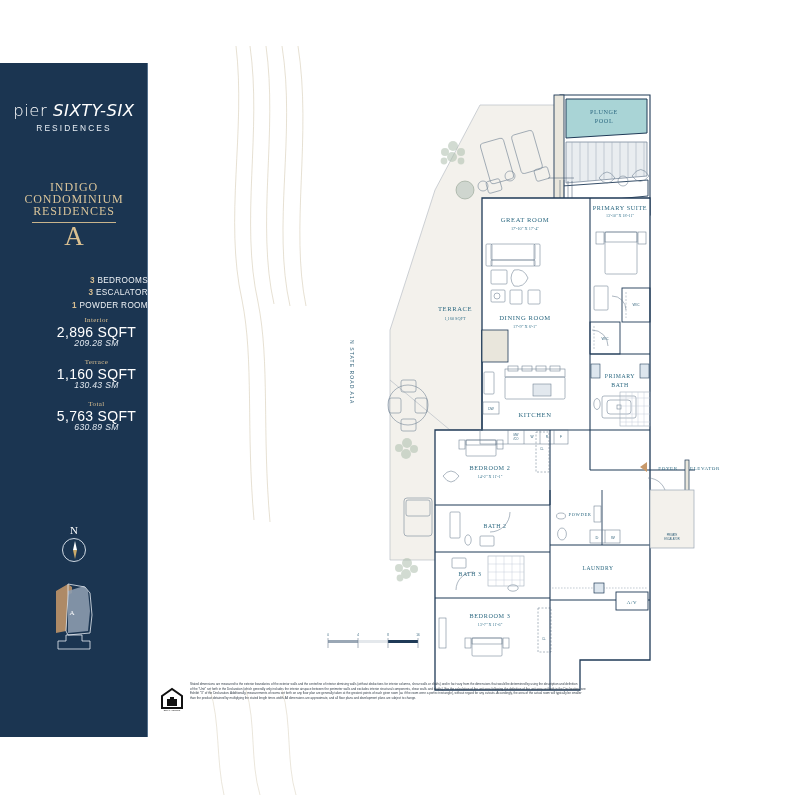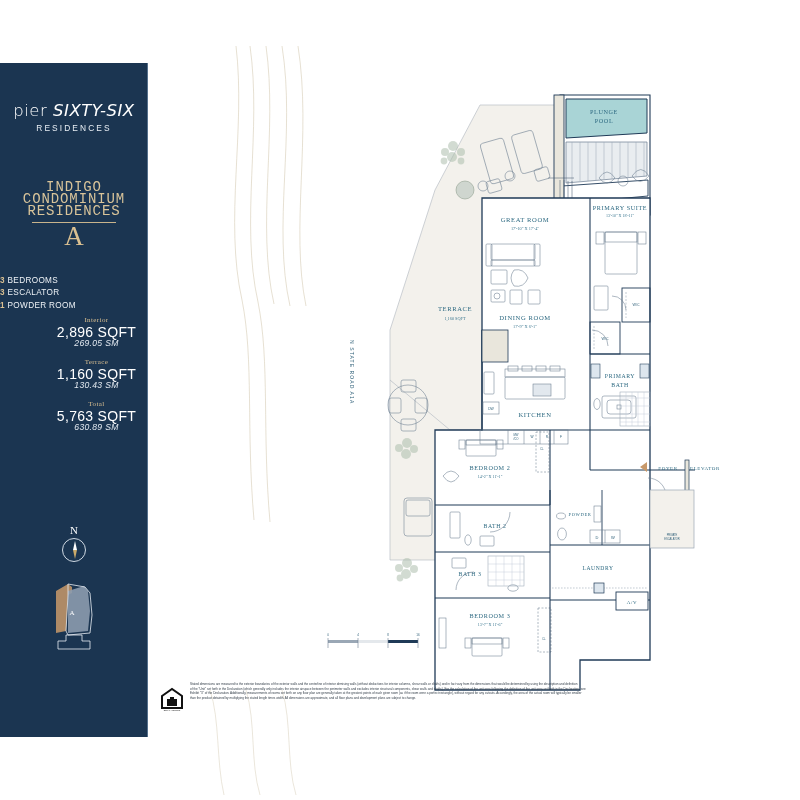--- a/index.html
+++ b/index.html
@@ -13,28 +13,28 @@
            background:#5d7governance;}
   .sb-rule{position:absolute;right:0;top:0;bottom:0;width:1px;background:#55708c;}
 
   #brand{position:absolute;left:0;right:0;top:38px;text-align:center;}
   #brand .logo{font-family:"DejaVu Sans",sans-serif;font-size:16.5px;
      letter-spacing:.5px;color:#fff;font-weight:300;white-space:nowrap;}
   #brand .logo .sl{font-style:italic;}
   #brand .sub{font-size:8.4px;letter-spacing:2.1px;color:#e8eef4;margin-top:3px;}
 
   #proj{position:absolute;left:0;right:0;top:118px;text-align:center;}
-  #proj .l1,#proj .l2{font-family:Liberation Mono, monospace;font-size:14px;
+  #proj .l1,#proj .l2{font-family:Liberation Serif, serif;font-size:12px;
      letter-spacing:.9px;color:#d9c49a;line-height:12px;}
   #proj .divider{width:84px;height:1px;background:#c9b48c;margin:5px auto 0;}
 
   #unit{position:absolute;left:0;right:0;top:160px;text-align:center;
      font-family:"Liberation Serif",serif;font-size:27px;color:#d9bf91;line-height:1;}
 
-  #counts{position:absolute;left:0;right:0;top:212px;text-align:left;
+  #counts{position:absolute;left:0;right:0;top:212px;text-align:right;
      font-size:8.2px;color:#eef2f6;line-height:12.4px;letter-spacing:.35px;}
   #counts b{color:#d9bf91;font-weight:700;}
 
   #areas{position:absolute;left:0;right:0;top:253px;text-align:center;}
   .area-blk{margin-bottom:9px;padding-left:45px;}
   .area-blk .ttl{font-family:"Liberation Serif",serif;font-size:7px;
      color:#d9bf91;letter-spacing:.4px;margin-bottom:2px;}
   .area-blk .sqft{font-size:14px;color:#ffffff;letter-spacing:.3px;line-height:12px;}
   .area-blk .sm{font-size:8.6px;color:#e4eaf1;font-style:italic;letter-spacing:.3px;line-height:11px;}
 
@@ -92,21 +92,21 @@
     <div>
       <b>1</b>
       <span>POWDER ROOM</span>
     </div>
   </div>
 
   <div id="areas">
     <div class="area-blk">
       <div class="ttl">Interior</div>
       <div class="sqft">2,896 SQFT</div>
-      <div class="sm">269.05 SM</div>
+      <div class="sm">209.28 SM</div>
     </div>
     <div class="area-blk">
       <div class="ttl">Terrace</div>
       <div class="sqft">1,160 SQFT</div>
       <div class="sm">130.43 SM</div>
     </div>
     <div class="area-blk">
       <div class="ttl">Total</div>
       <div class="sqft">5,763 SQFT</div>
       <div class="sm">630.89 SM</div>

